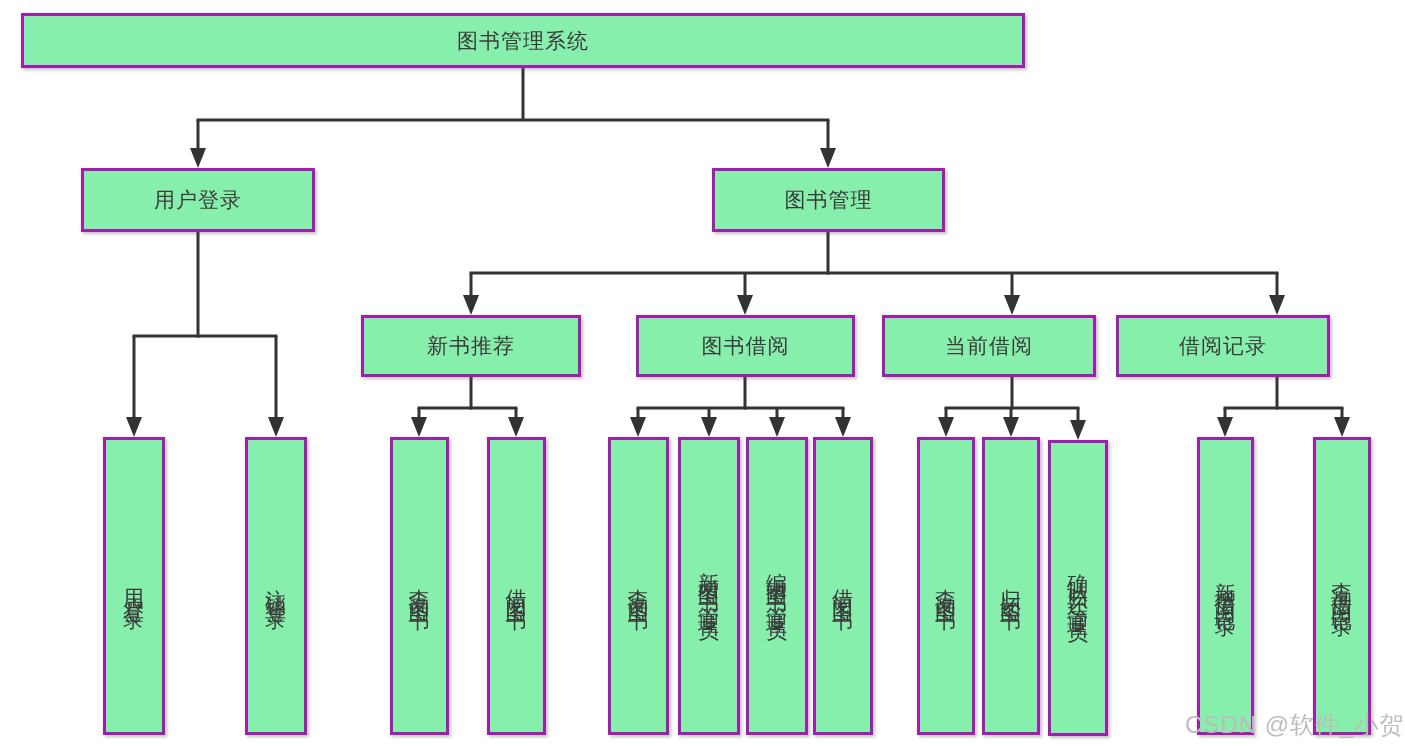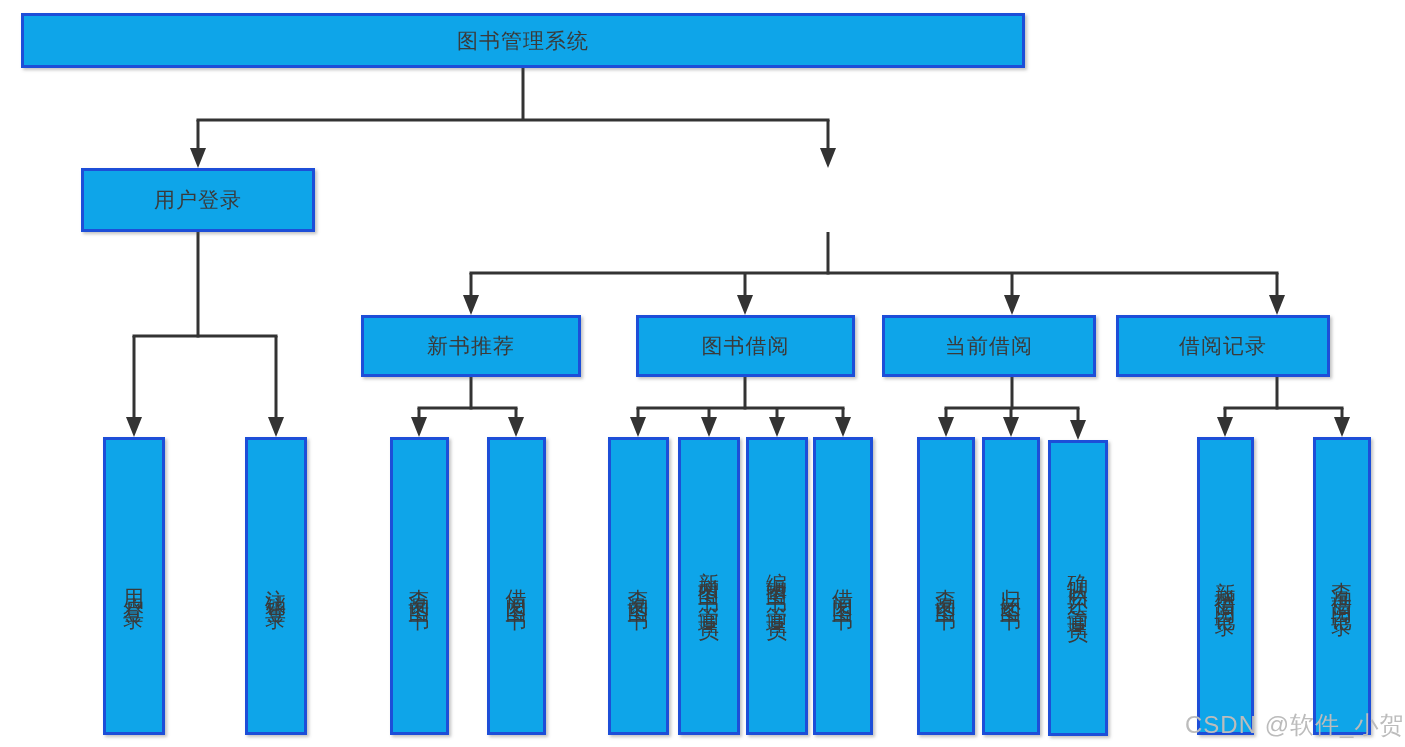--- a/index.html
+++ b/index.html
@@ -18,22 +18,22 @@
   .connectors {
     position: absolute;
     left: 0; top: 0;
     width: 1405px;
     height: 747px;
     pointer-events: none;
   }
   .node {
     position: absolute;
     box-sizing: border-box;
-    background: #0ea5e9;
-    border: 3px solid #1d4ed8;
+    background: #86efac;
+    border: 3px solid #a21caf;
     box-shadow: 2px 2px 3px rgba(80,80,80,0.35);
     display: flex;
     align-items: center;
     justify-content: center;
     color: #3a3a3a;
     font-size: 21px;
     letter-spacing: 1px;
     text-align: center;
   }
   .node.leaf span {
@@ -124,20 +124,23 @@
     </g>
   </svg>
 
   <div class="node" style="left:21px; top:13px; width:1004px; height:55px;">
     <span>图书管理系统</span>
   </div>
 
   <div class="node" style="left:81px; top:168px; width:234px; height:64px;">
     <span>用户登录</span>
   </div>
+  <div class="node" style="left:712px; top:168px; width:233px; height:64px;">
+    <span>图书管理</span>
+  </div>
 
   <div class="node" style="left:361px; top:315px; width:220px; height:62px;text-align:right;">
     <span>新书推荐</span>
   </div>
   <div class="node" style="left:636px; top:315px; width:219px; height:62px;font-family:Liberation Mono, monospace;">
     <span>图书借阅</span>
   </div>
   <div class="node" style="left:882px; top:315px; width:214px; height:62px;">
     <span>当前借阅</span>
   </div>

